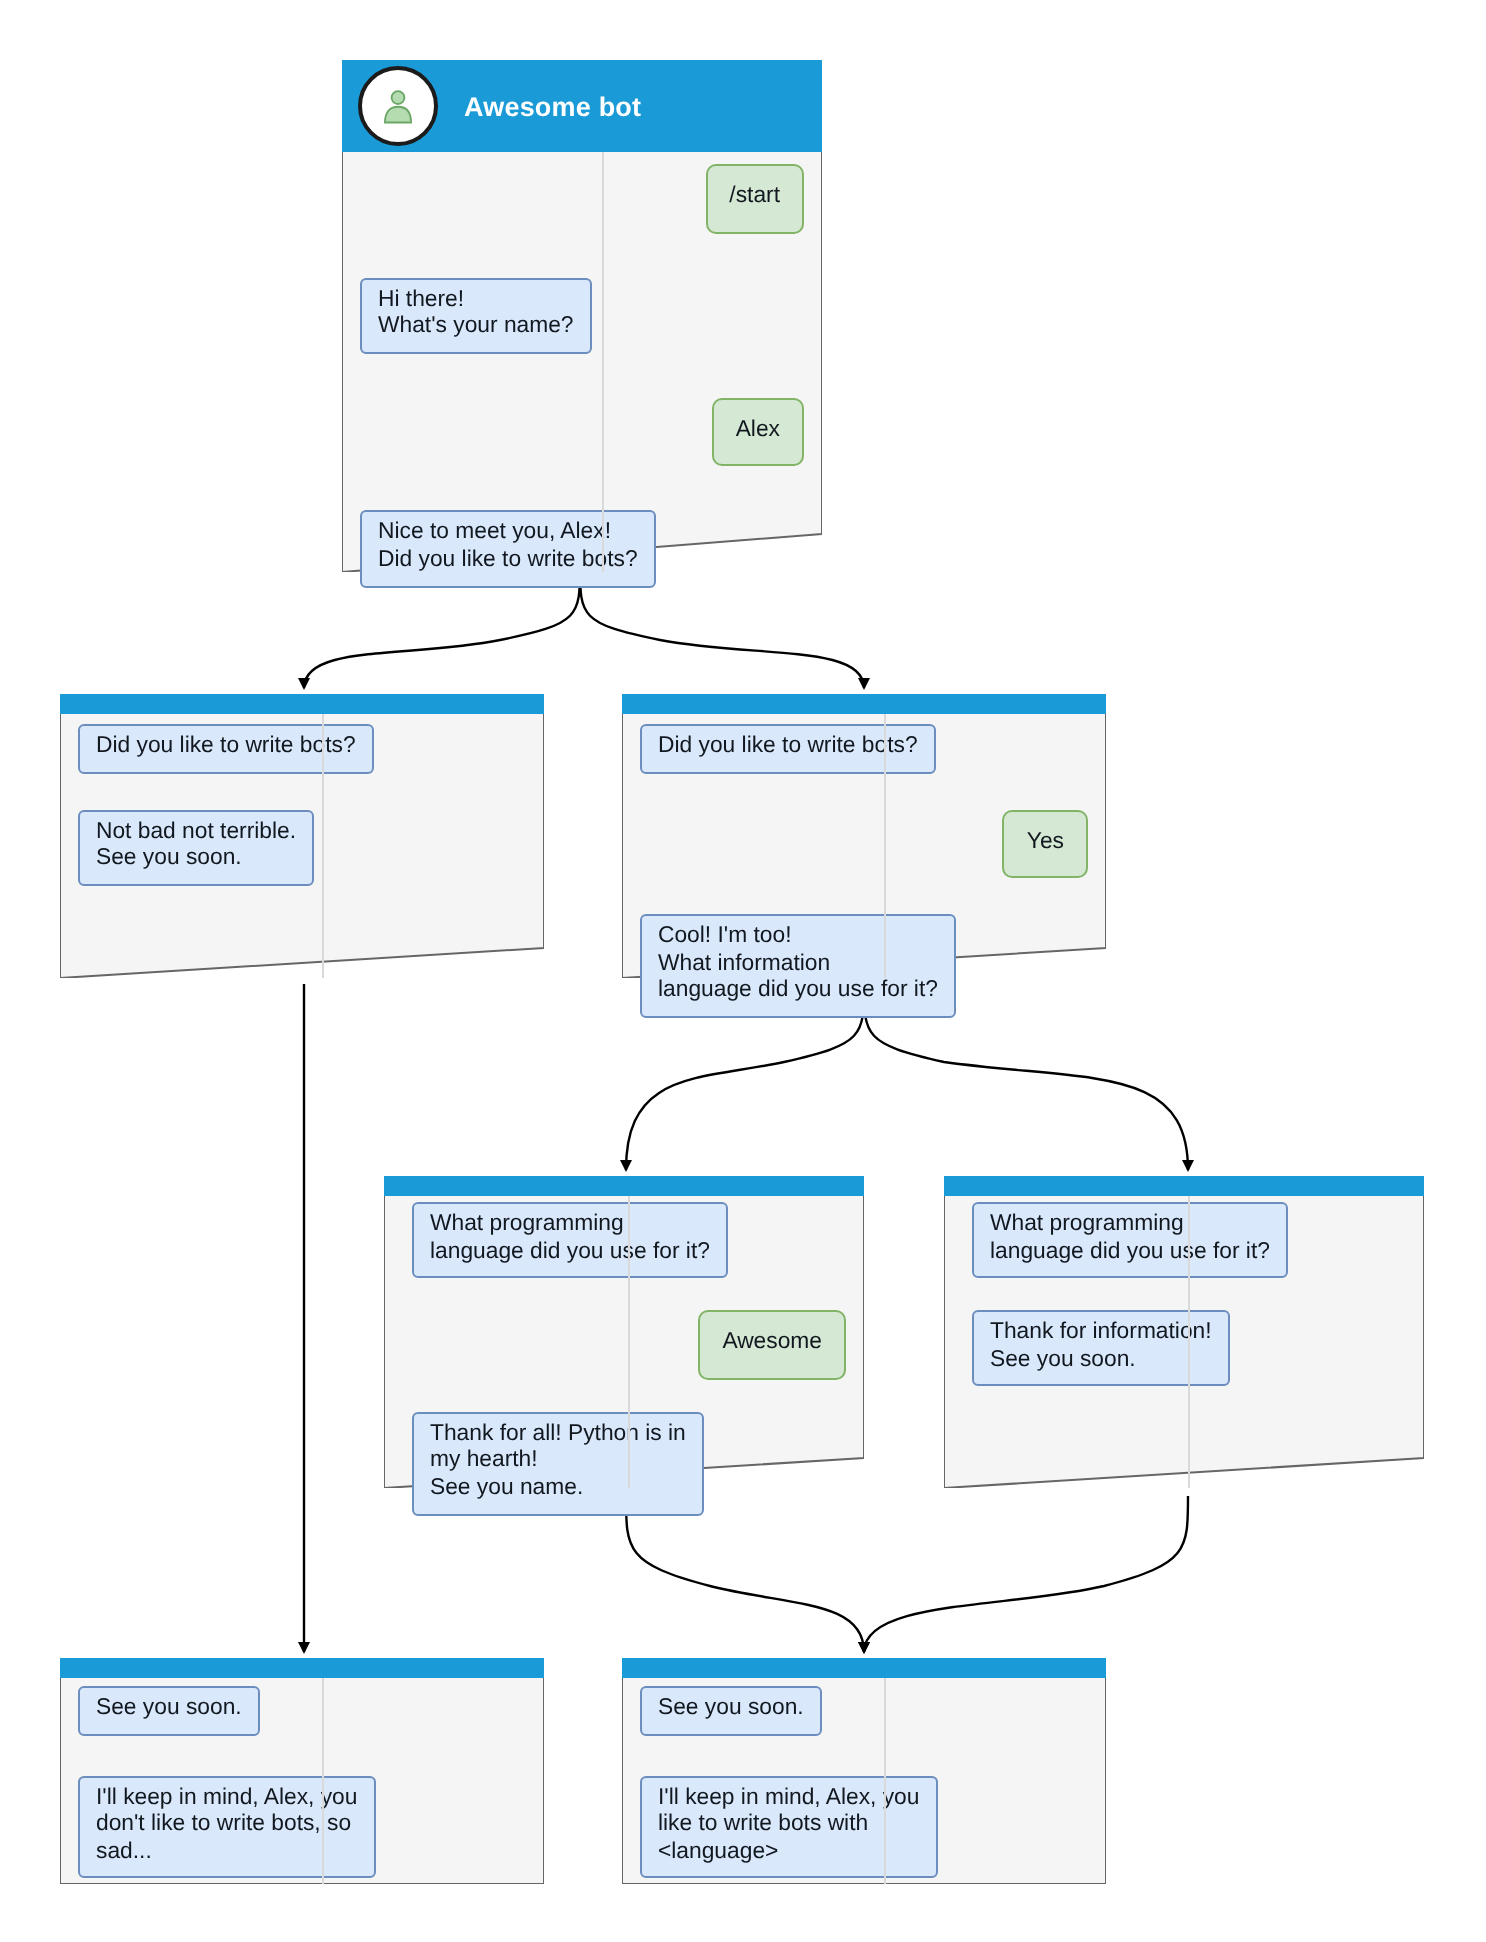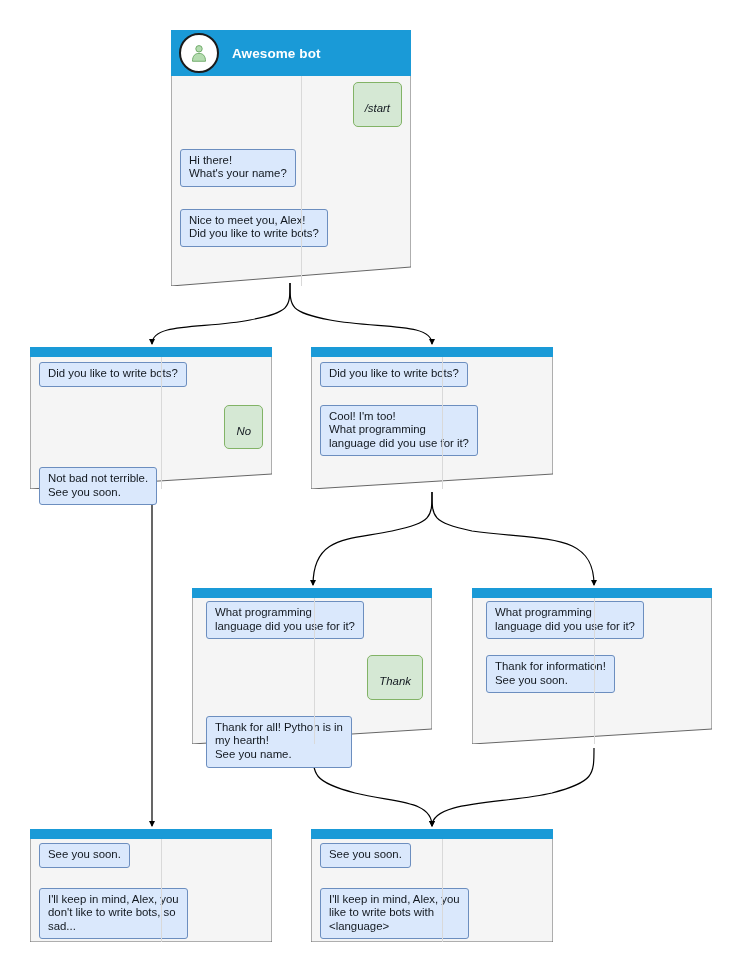--- a/index.html
+++ b/index.html
@@ -108,23 +108,22 @@
     padding: 4px 8px 5px 8px;
     max-width: 205px;
   }
   .bubble.bot {
     background: #dae8fc;
     border: 1px solid #6c8ebf;
   }
   .bubble.user {
     background: #d5e8d4;
     border: 1px solid #82b366;
-    padding: 19px 11px 10px 11px;
+    padding: 9px 11px 10px 11px;
     border-radius: 5px;
-    font-style: italic;
   }
 
   
   .col-divider {
     position: absolute;
     top: 10px;
     bottom: 0;
     width: 0;
     border-left: 1px solid #d9d9d9;
     z-index: 1;
@@ -173,84 +172,87 @@
       </div>
       <div class="col-divider" style="left:130px; top:46px;"></div>
       <div class="chat-area" style="top:52px; left:9px; right:9px; gap:22px;">
         <div class="msg-row right">
           <span class="bubble user">/start</span>
         </div>
         <div class="msg-row left">
           <span class="bubble bot">Hi there!
 What's your name?</span>
         </div>
+        <div class="msg-row right">
+          <span class="bubble user">Alex</span>
+        </div>
         <div class="msg-row left">
           <span class="bubble bot">Nice to meet you, Alex!
 Did you like to write bots?</span>
         </div>
       </div>
     </div>
   </div>
 
   <div class="node" style="left:30px; top:347px; width:242px; height:142px;">
     <svg class="node-shape" viewBox="0 0 242 142" preserveAspectRatio="none">
       <polygon points="0,0 242,0 242,127 0,142" fill="#f5f5f5" stroke="#666666" stroke-width="1"></polygon>
     </svg>
     <div class="node-inner">
       <div class="node-header"></div>
       <div class="col-divider" style="left:131px;"></div>
       <div class="chat-area" style="top:15px; left:9px; right:9px; gap:18px;">
         <div class="msg-row left">
           <span class="bubble bot">Did you like to write bots?</span>
         </div>
-        <div class="msg-row right">
-          <span class="bubble user">No</span>
-        </div>
         <div class="msg-row left">
           <span class="bubble bot">Not bad not terrible.
 See you soon.</span>
         </div>
       </div>
     </div>
   </div>
 
   <div class="node" style="left:311px; top:347px; width:242px; height:142px;">
     <svg class="node-shape" viewBox="0 0 242 142" preserveAspectRatio="none">
       <polygon points="0,0 242,0 242,127 0,142" fill="#f5f5f5" stroke="#666666" stroke-width="1"></polygon>
     </svg>
     <div class="node-inner">
       <div class="node-header"></div>
       <div class="col-divider" style="left:131px;"></div>
       <div class="chat-area" style="top:15px; left:9px; right:9px; gap:18px;">
         <div class="msg-row left">
           <span class="bubble bot">Did you like to write bots?</span>
         </div>
+        <div class="msg-row right">
+          <span class="bubble user">Yes</span>
+        </div>
         <div class="msg-row left">
           <span class="bubble bot">Cool! I'm too!
-What programming
+What information
 language did you use for it?</span>
         </div>
       </div>
     </div>
   </div>
 
   <div class="node" style="left:192px; top:588px; width:240px; height:156px;">
     <svg class="node-shape" viewBox="0 0 240 156" preserveAspectRatio="none">
       <polygon points="0,0 240,0 240,141 0,156" fill="#f5f5f5" stroke="#666666" stroke-width="1"></polygon>
     </svg>
     <div class="node-inner">
       <div class="node-header"></div>
       <div class="col-divider" style="left:122px;"></div>
       <div class="chat-area" style="top:13px; left:14px; right:9px; gap:16px;">
         <div class="msg-row left">
           <span class="bubble bot">What programming
 language did you use for it?</span>
         </div>
         <div class="msg-row right">
-          <span class="bubble user">Thank</span>
+          <span class="bubble user">Awesome</span>
         </div>
         <div class="msg-row left">
           <span class="bubble bot">Thank for all! Python is in
 my hearth!
 See you name.</span>
         </div>
       </div>
     </div>
   </div>
 

